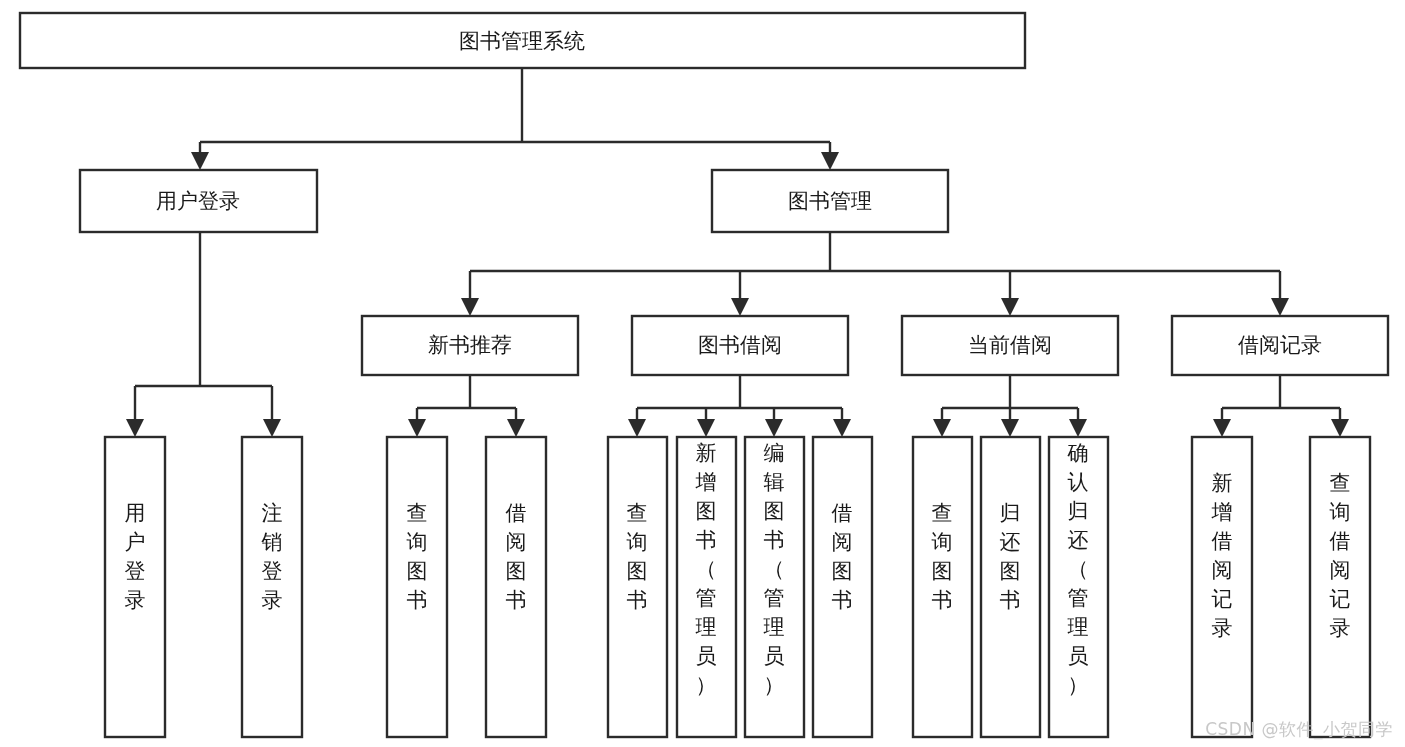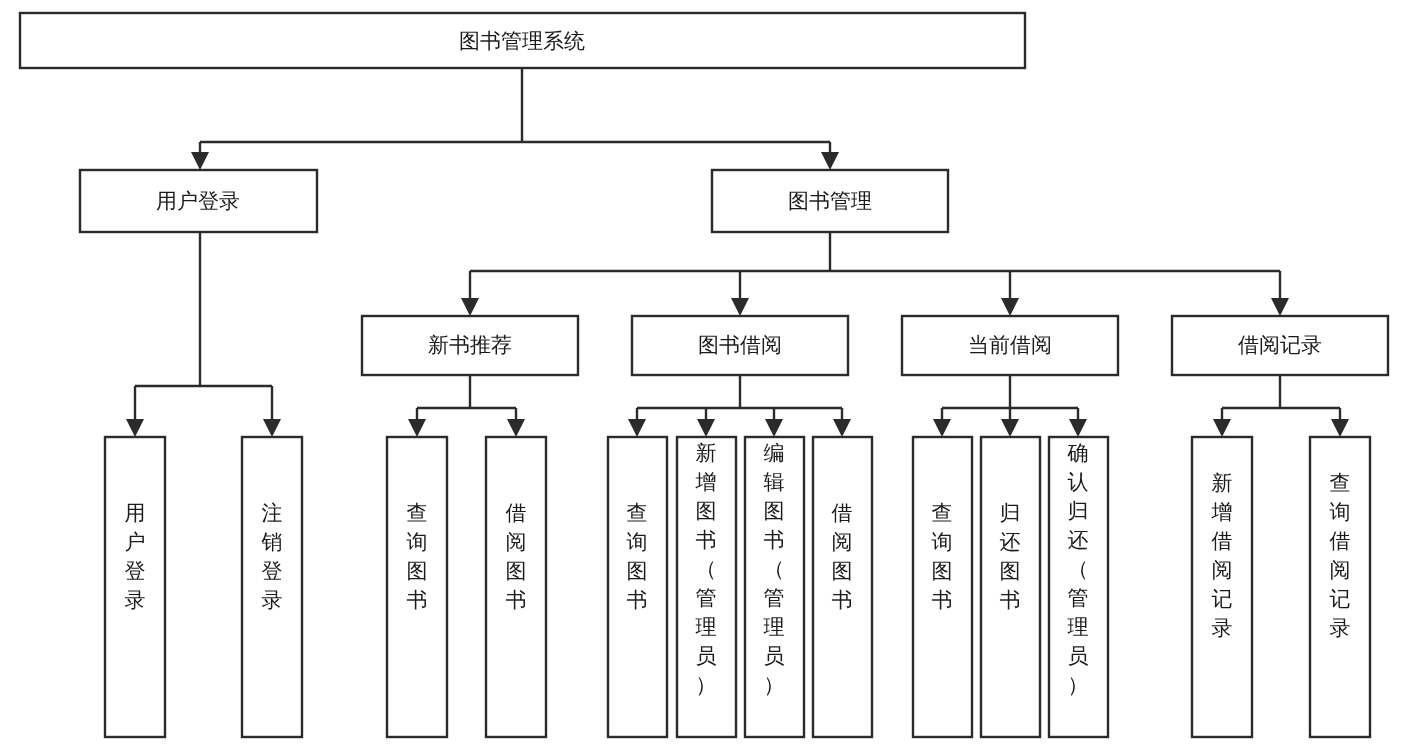--- a/index.html
+++ b/index.html
@@ -224,14 +224,15 @@
       <rect class="node-box" x="1192" y="437" width="60" height="300"></rect>
       <text class="node-label-v" x="1222" y="490"><tspan x="1222" y="490">新</tspan><tspan x="1222" y="519">增</tspan><tspan x="1222" y="548">借</tspan><tspan x="1222" y="577">阅</tspan><tspan x="1222" y="606">记</tspan><tspan x="1222" y="635">录</tspan></text>
     </g>
     <g>
       <rect class="node-box" x="1310" y="437" width="60" height="300"></rect>
       <text class="node-label-v" x="1340" y="490"><tspan x="1340" y="490">查</tspan><tspan x="1340" y="519">询</tspan><tspan x="1340" y="548">借</tspan><tspan x="1340" y="577">阅</tspan><tspan x="1340" y="606">记</tspan><tspan x="1340" y="635">录</tspan></text>
     </g>
 
   </svg>
 
+  <div class="watermark-text">CSDN @软件_小贺同学</div>
 
 </div>
 
 </body></html>

